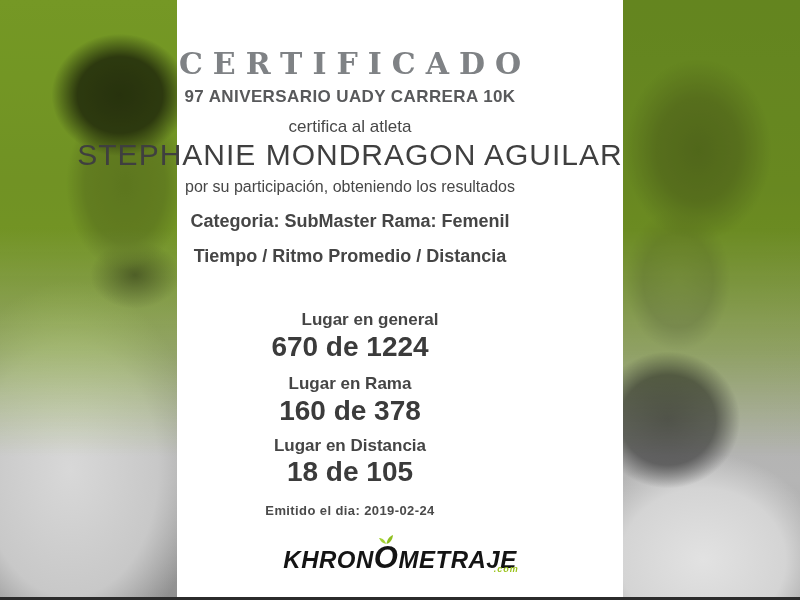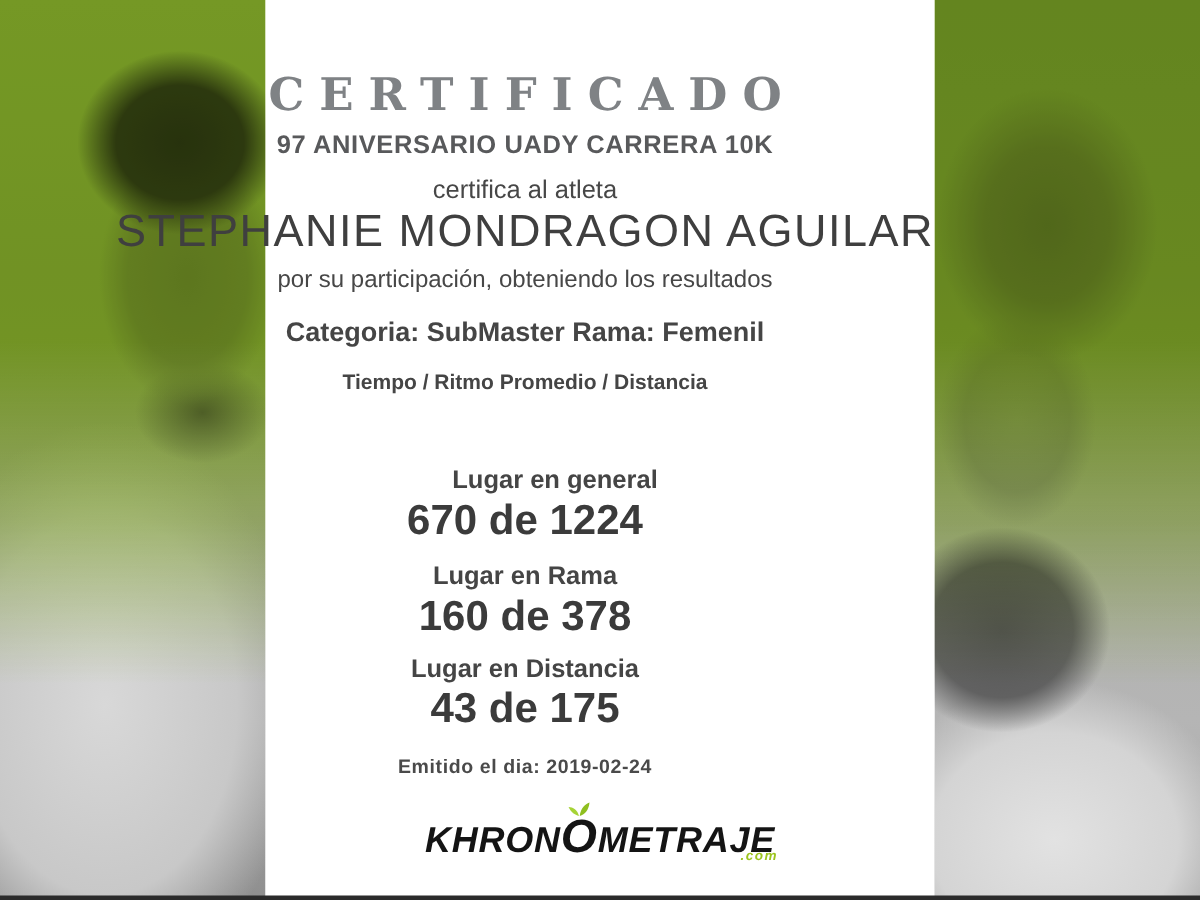--- a/index.html
+++ b/index.html
@@ -54,21 +54,21 @@
     top:46px;
     font-family:"DejaVu Serif","Liberation Serif",serif;
     font-weight:bold;font-size:30px;letter-spacing:10px;text-indent:10px;
     color:#7f8285;
   }
   .cert-event{top:87px;font-size:17px;font-weight:bold;color:#58595b;letter-spacing:0.4px;}
   .cert-certifies{top:117px;font-size:17px;color:#474747;}
   .cert-name{top:138px;font-size:30px;letter-spacing:1px;color:#3f3f3f;}
   .cert-participation{top:178px;font-size:16px;color:#474747;}
   .cert-category{top:211px;font-size:18px;font-weight:bold;color:#454545;}
-  .metrics-label{top:246px;font-size:14px;font-weight:bold;color:#454545;}
+  .metrics-label{top:246px;font-size:18px;font-weight:bold;color:#454545;}
   .metrics-value{top:266px;font-size:28px;color:#3b3b3b;letter-spacing:0.5px;}
   .result-label{font-size:17px;font-weight:bold;color:#454545;}
   .result-value{font-size:28px;font-weight:bold;color:#3b3b3b;}
   .r1l{top:310px;padding-left:20px;} .r1v{top:331px;}
   .r2l{top:374px;} .r2v{top:395px;}
   .r3l{top:436px;} .r3v{top:456px;}
   .cert-issued{top:503px;font-size:13px;font-weight:bold;color:#4a4a4a;letter-spacing:0.4px;}
 
   
   .logo{position:absolute;top:537px;left:0;width:800px;text-align:center;}
@@ -117,21 +117,21 @@
   <div class="block metrics-label">Tiempo / Ritmo Promedio / Distancia</div>
 
 
   <div class="block result-label r1l">Lugar en general</div>
   <div class="block result-value r1v">670 de 1224</div>
 
   <div class="block result-label r2l">Lugar en Rama</div>
   <div class="block result-value r2v">160 de 378</div>
 
   <div class="block result-label r3l">Lugar en Distancia</div>
-  <div class="block result-value r3v">43 de 175</div>
+  <div class="block result-value r3v">18 de 105</div>
 
   <div class="block cert-issued">Emitido el dia: 2019-02-24</div>
 
   <div class="logo">
     <span class="logo-inner">
       <span>KHRON</span><span class="logo-o-wrap"><svg class="sprout" viewBox="0 0 16 11" xmlns="http://www.w3.org/2000/svg">
             <path d="M8 10 C7 6 4 4 1 4 C3 8 5 9 8 10 Z" fill="#a5d335"></path>
             <path d="M8.5 10 C9 5 12 2 15 1 C14.5 6 12 9 8.5 10 Z" fill="#8fbf20"></path>
           </svg><span class="logo-o">O</span></span><span>METRAJE</span>
       <span class="logo-domain">.com</span>

